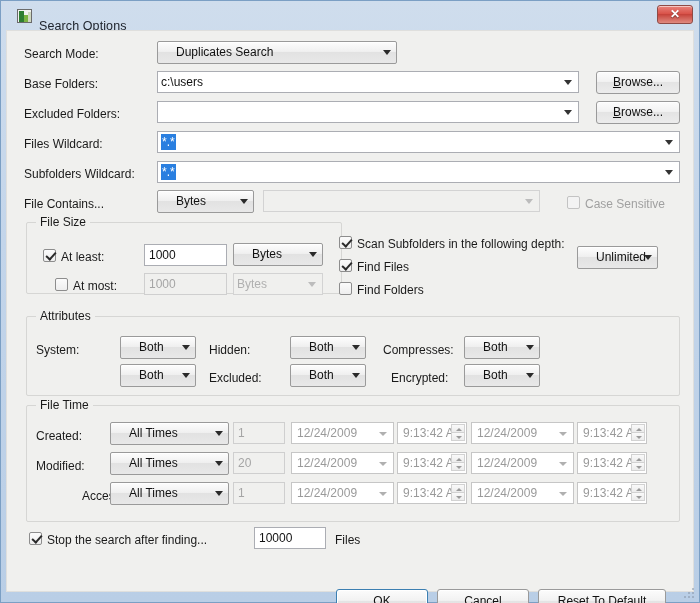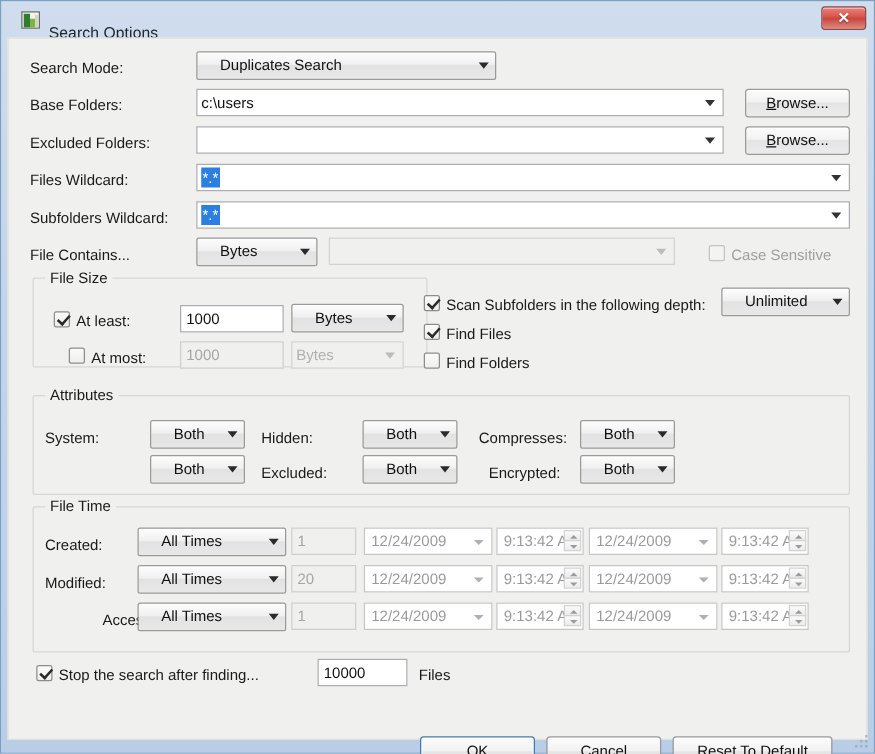--- a/index.html
+++ b/index.html
@@ -374,21 +374,21 @@
     </div>
     <div class="cbox-edit disabled" style="left:226px; top:242px; width:90px;">
       <span>Bytes</span>
       <span class="arw"></span>
     </div>
 
     <div class="cb checked" style="left:332px; top:206px;">
       <span class="box"></span>
       <span>Scan Subfolders in the following depth:</span>
     </div>
-    <div class="cbox-drop" style="left:570px; top:199px; width:103px;">
+    <div class="cbox-drop" style="left:570px; top:215px; width:81px;">
       <span>Unlimited</span>
       <span class="arw"></span>
     </div>
     <div class="cb checked" style="left:332px; top:229px;">
       <span class="box"></span>
       <span>Find Files</span>
     </div>
     <div class="cb" style="left:332px; top:252px;">
       <span class="box"></span>
       <span>Find Folders</span>

